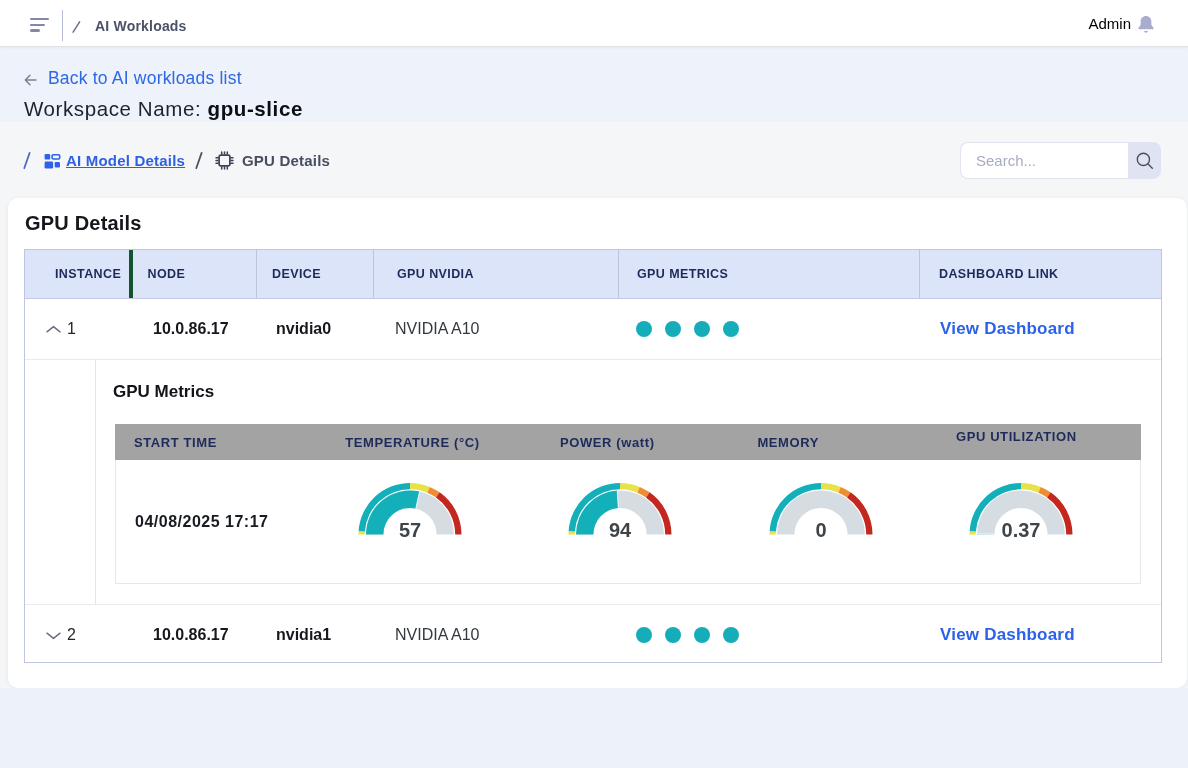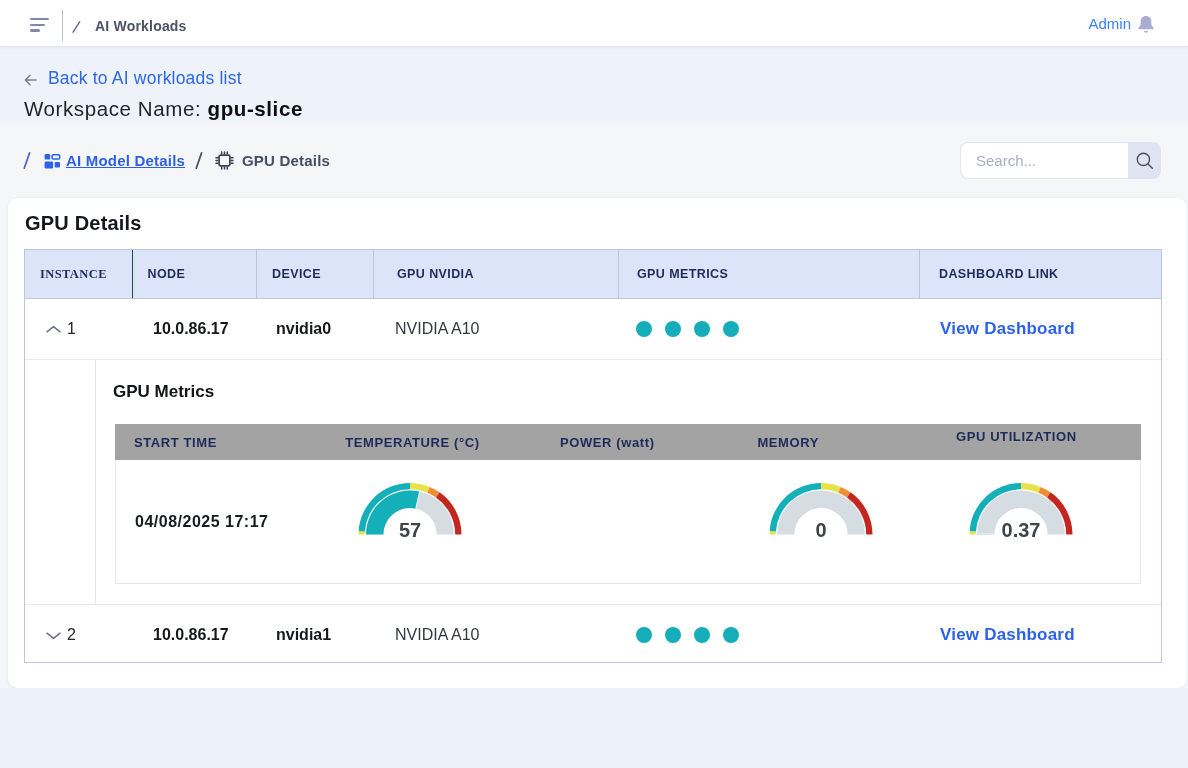--- a/index.html
+++ b/index.html
@@ -16,21 +16,21 @@
 
   <div class="abs" style="left:0;top:0;width:1188px;height:47px;background:#fff;border-bottom:1px solid #e2e3e9;box-shadow:0 1px 2px rgba(40,50,80,0.04);z-index:5;">
     <div class="abs" style="left:30px;top:17.5px;width:19px;height:2.7px;background:#8288a6;border-radius:2px;"></div>
     <div class="abs" style="left:30px;top:23.7px;width:14.5px;height:2.7px;background:#8288a6;border-radius:2px;"></div>
     <div class="abs" style="left:30px;top:29.4px;width:9.5px;height:2.7px;background:#8288a6;border-radius:2px;"></div>
     <div class="abs" style="left:62px;top:10px;width:1px;height:31px;background:#b8bcd2;"></div>
     <svg class="abs" style="left:72px;top:20.5px;" width="9" height="12" viewBox="0 0 9 12">
         <path d="M7.6 0.8 L1.1 11.2" stroke="#6b7088" stroke-width="1.5" stroke-linecap="round"></path>
       </svg>
     <div class="abs" style="left:95px;top:2px;height:47px;display:flex;align-items:center;font-size:14px;font-weight:bold;color:#4b5167;letter-spacing:0.2px;">AI Workloads</div>
-    <div class="abs" style="right:57px;top:0;height:47px;display:flex;align-items:center;font-size:15px;color:#3b82f6;">Admin</div>
+    <div class="abs" style="right:57px;top:0;height:47px;display:flex;align-items:center;font-size:15px;color:#000000;">Admin</div>
     <div class="abs" style="left:1135px;top:13.5px;"><svg width="22" height="22" viewBox="0 0 24 25" fill="#a8adcf">
           <path d="M12 2.2 C8.6 2.2 5.9 4.9 5.9 8.3 v3.4 c0 .9-.35 1.7-1 2.3 L3.7 15.2 c-.75.72-.24 2 .8 2 h15 c1.04 0 1.55-1.28.8-2 l-1.2-1.2 c-.65-.6-1-1.4-1-2.3 V8.3 c0-3.4-2.7-6.1-6.1-6.1 z"></path>
           <path d="M9.6 19.4 a2.5 2.5 0 0 0 4.8 0 z"></path>
         </svg></div>
   </div>
 
   <div class="abs" style="left:0;top:48px;width:1188px;height:74px;background:#edf2fb;">
     <div class="abs" style="left:24px;top:24px;"><svg width="13" height="12" viewBox="0 0 13 12" fill="none">
           <path d="M12 6 H1.3 M6 1.2 L1.3 6 L6 10.8" stroke="#7c8194" stroke-width="1.5" stroke-linecap="round" stroke-linejoin="round"></path>
         </svg></div>
@@ -75,21 +75,21 @@
       </div>
   </div>
 
   <div class="abs" style="left:8px;top:198px;width:1179px;height:490px;background:#fff;border-radius:10px;box-shadow:0 1px 4px rgba(40,50,90,0.08);"></div>
 
   <div class="abs" style="left:25px;top:212px;font-size:20px;font-weight:bold;color:#15171c;letter-spacing:0.2px;">GPU Details</div>
 
   <div class="abs" style="left:24px;top:249px;width:1138px;height:414px;border:1px solid #bfc5de;">
 
     <div style="display:flex;height:48px;background:#dce4f9;font-size:12.5px;font-weight:bold;color:#1e2a5a;letter-spacing:0.4px;">
-      <div style="width:107.5px;display:flex;align-items:center;padding-left:15px;border-right:1px solid #14532d;font-family:Liberation Serif, serif;">INSTANCE</div>
+      <div style="width:107.5px;display:flex;align-items:center;padding-left:30px;border-right:4px solid #14532d;">INSTANCE</div>
       <div style="width:124.5px;display:flex;align-items:center;padding-left:15px;border-right:1px solid #bcc3db;">NODE</div>
       <div style="width:117px;display:flex;align-items:center;padding-left:15px;border-right:1px solid #bcc3db;">DEVICE</div>
       <div style="width:245px;display:flex;align-items:center;padding-left:23px;border-right:1px solid #bcc3db;">GPU NVIDIA</div>
       <div style="width:301px;display:flex;align-items:center;padding-left:18px;border-right:1px solid #bcc3db;">GPU METRICS</div>
       <div style="flex:1;display:flex;align-items:center;padding-left:19px;">DASHBOARD LINK</div>
     </div>
 
     <div style="position:relative;height:62px;border-top:1px solid #c2c8e0;border-bottom:1px solid #e8eaef;">
       <div class="abs" style="left:21px;top:0;height:100%;display:flex;align-items:center;">
           <svg width="15" height="9" viewBox="0 0 15 9" fill="none">
@@ -130,20 +130,33 @@
               <path d="M0.62 48.94 A51.5 51.5 0 0 1 52.00 1.00 L52.00 7.30 A45.2 45.2 0 0 0 6.91 49.38 Z" fill="#14b0ba"></path>
               <path d="M52.00 1.00 A51.5 51.5 0 0 1 71.71 4.92 L69.30 10.74 A45.2 45.2 0 0 0 52.00 7.30 Z" fill="#e8e24a"></path>
               <path d="M71.71 4.92 A51.5 51.5 0 0 1 81.61 10.37 L77.99 15.52 A45.2 45.2 0 0 0 69.30 10.74 Z" fill="#ee8d33"></path>
               <path d="M81.61 10.37 A51.5 51.5 0 0 1 103.50 52.50 L97.20 52.50 A45.2 45.2 0 0 0 77.99 15.52 Z" fill="#c4271f"></path>
               <path d="M8.00 52.50 A44.0 44.0 0 0 1 96.00 52.50 L78.60 52.50 A26.6 26.6 0 0 0 25.40 52.50 Z" fill="#d5dde3"></path>
               <path d="M8.00 52.50 A44.0 44.0 0 0 1 61.60 9.56 L57.80 26.54 A26.6 26.6 0 0 0 25.40 52.50 Z" fill="#14b0ba"></path>
               <path d="M57.80 26.54 L61.60 9.56" stroke="#ffffff" stroke-width="1" opacity="0.85"></path>
               <text x="52.0" y="54.5" text-anchor="middle" font-family="Liberation Sans, sans-serif" font-size="20" font-weight="bold" fill="#3f4449">57</text>
             </svg>
           </div>
+          <div style="position:absolute;left:452.5px;top:58px;">
+            <svg width="104" height="58" viewBox="0 0 104 58" style="display:block;overflow:visible">
+              <path d="M0.50 52.50 A51.5 51.5 0 0 1 0.62 48.94 L6.91 49.38 A45.2 45.2 0 0 0 6.80 52.50 Z" fill="#e8e24a"></path>
+              <path d="M0.62 48.94 A51.5 51.5 0 0 1 52.00 1.00 L52.00 7.30 A45.2 45.2 0 0 0 6.91 49.38 Z" fill="#14b0ba"></path>
+              <path d="M52.00 1.00 A51.5 51.5 0 0 1 71.71 4.92 L69.30 10.74 A45.2 45.2 0 0 0 52.00 7.30 Z" fill="#e8e24a"></path>
+              <path d="M71.71 4.92 A51.5 51.5 0 0 1 81.61 10.37 L77.99 15.52 A45.2 45.2 0 0 0 69.30 10.74 Z" fill="#ee8d33"></path>
+              <path d="M81.61 10.37 A51.5 51.5 0 0 1 103.50 52.50 L97.20 52.50 A45.2 45.2 0 0 0 77.99 15.52 Z" fill="#c4271f"></path>
+              <path d="M8.00 52.50 A44.0 44.0 0 0 1 96.00 52.50 L78.60 52.50 A26.6 26.6 0 0 0 25.40 52.50 Z" fill="#d5dde3"></path>
+              <path d="M8.00 52.50 A44.0 44.0 0 0 1 49.24 8.59 L50.33 25.95 A26.6 26.6 0 0 0 25.40 52.50 Z" fill="#14b0ba"></path>
+              <path d="M50.33 25.95 L49.24 8.59" stroke="#ffffff" stroke-width="1" opacity="0.85"></path>
+              <text x="52.0" y="54.5" text-anchor="middle" font-family="Liberation Sans, sans-serif" font-size="20" font-weight="bold" fill="#3f4449">94</text>
+            </svg>
+          </div>
           <div style="position:absolute;left:653.5px;top:58px;">
             <svg width="104" height="58" viewBox="0 0 104 58" style="display:block;overflow:visible">
               <path d="M0.50 52.50 A51.5 51.5 0 0 1 0.62 48.94 L6.91 49.38 A45.2 45.2 0 0 0 6.80 52.50 Z" fill="#e8e24a"></path>
               <path d="M0.62 48.94 A51.5 51.5 0 0 1 52.00 1.00 L52.00 7.30 A45.2 45.2 0 0 0 6.91 49.38 Z" fill="#14b0ba"></path>
               <path d="M52.00 1.00 A51.5 51.5 0 0 1 71.71 4.92 L69.30 10.74 A45.2 45.2 0 0 0 52.00 7.30 Z" fill="#e8e24a"></path>
               <path d="M71.71 4.92 A51.5 51.5 0 0 1 81.61 10.37 L77.99 15.52 A45.2 45.2 0 0 0 69.30 10.74 Z" fill="#ee8d33"></path>
               <path d="M81.61 10.37 A51.5 51.5 0 0 1 103.50 52.50 L97.20 52.50 A45.2 45.2 0 0 0 77.99 15.52 Z" fill="#c4271f"></path>
               <path d="M8.00 52.50 A44.0 44.0 0 0 1 96.00 52.50 L78.60 52.50 A26.6 26.6 0 0 0 25.40 52.50 Z" fill="#d5dde3"></path>
               <text x="52.0" y="54.5" text-anchor="middle" font-family="Liberation Sans, sans-serif" font-size="20" font-weight="bold" fill="#3f4449">0</text>
             </svg>

